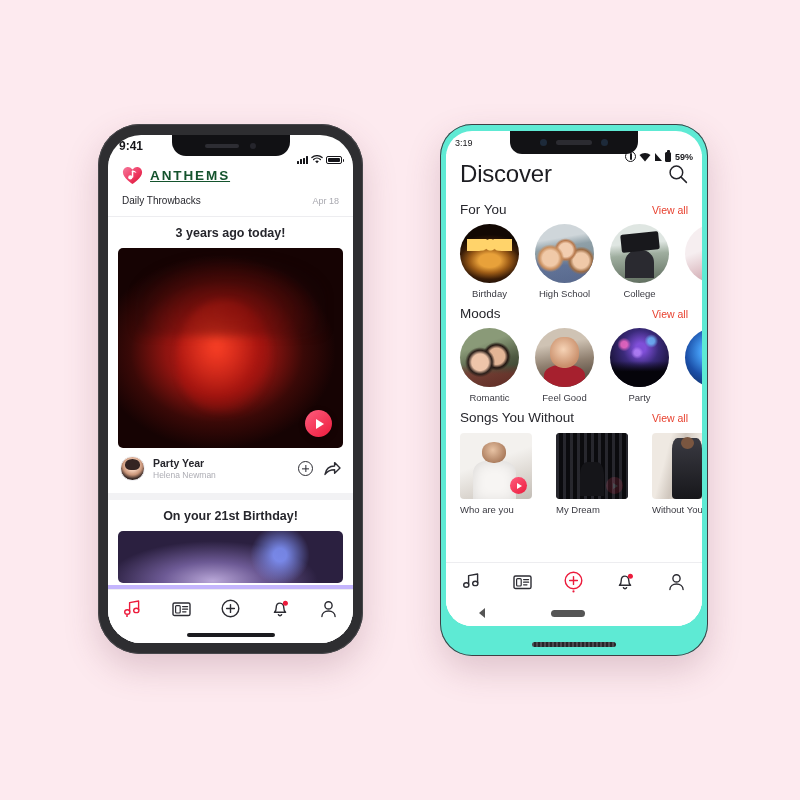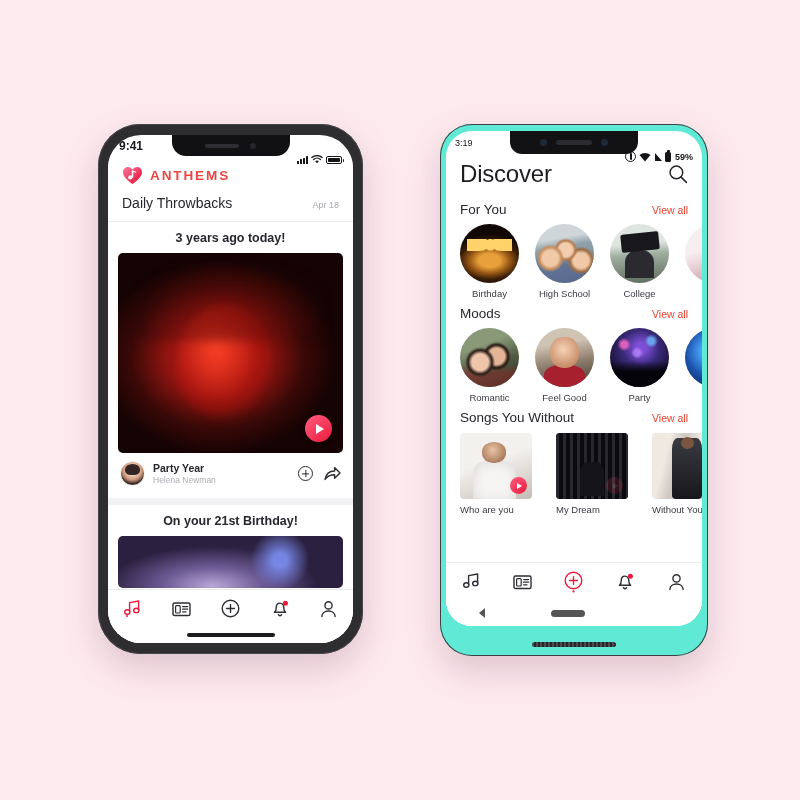--- a/index.html
+++ b/index.html
@@ -81,26 +81,26 @@
   .batt-and::before { content:""; position:absolute; top:-2px; left:1.5px; width:3px; height:2px; background:#16161a; border-radius:1px 1px 0 0;}
   .pct { font-size: 9px; font-weight: bold; }
   .tri-sig { width:0; height:0; border-left: 7px solid #16161a; border-top: 8px solid transparent; }
   .vib-icon { width: 11px; height: 11px; border-radius: 50%; border: 1.3px solid #16161a; position: relative; }
   .vib-icon::after { content:""; position:absolute; left:4.2px; top:1.2px; width:2px; height:6.5px; background:#16161a; border-radius:1px;}
 
   
   .app1 { position: absolute; inset: 21px 0 0 0; display: flex; flex-direction: column; background:#fff; }
   .brandbar { display:flex; align-items:center; gap:7px; padding: 10px 14px 8px; }
   .logo-heart { width: 21px; height: 19px; position: relative; flex: none; }
-  .brand-word { font-size: 13.5px; font-weight: bold; letter-spacing: 1.9px; color:#ef4444; }
+  .brand-word { font-size: 13.5px; font-weight: bold; letter-spacing: 1.9px; color:#14532d;text-decoration:underline; }
   .sec-head {
     display:flex; align-items:baseline; justify-content:space-between;
     padding: 2px 14px 10px;
   }
-  .sec-title { font-size: 14px; color:#26262c; }
+  .sec-title { font-size: 10px; color:#26262c; }
   .sec-date { font-size: 9px; color:#a9a9b0; }
   .divider { height: 1px; background: #ededf0; }
   .feed { flex: 1; overflow: hidden; background:#c4b5fd; }
   .card { background:#fff; padding-bottom: 2px; }
   .card-title { text-align:center; font-size: 12.5px; font-weight:bold; color:#26262c; padding: 9px 0 8px; }
   .media {
     position: relative; margin: 0 10px; height: 200px; border-radius: 5px; overflow:hidden;
     background:
       radial-gradient(ellipse 60% 55% at 44% 52%, #d4201a 0%, #8e1410 38%, #3a0907 64%, #160303 88%),
       radial-gradient(ellipse 90% 70% at 50% 18%, #2a0b10 0%, #0d0609 70%),

